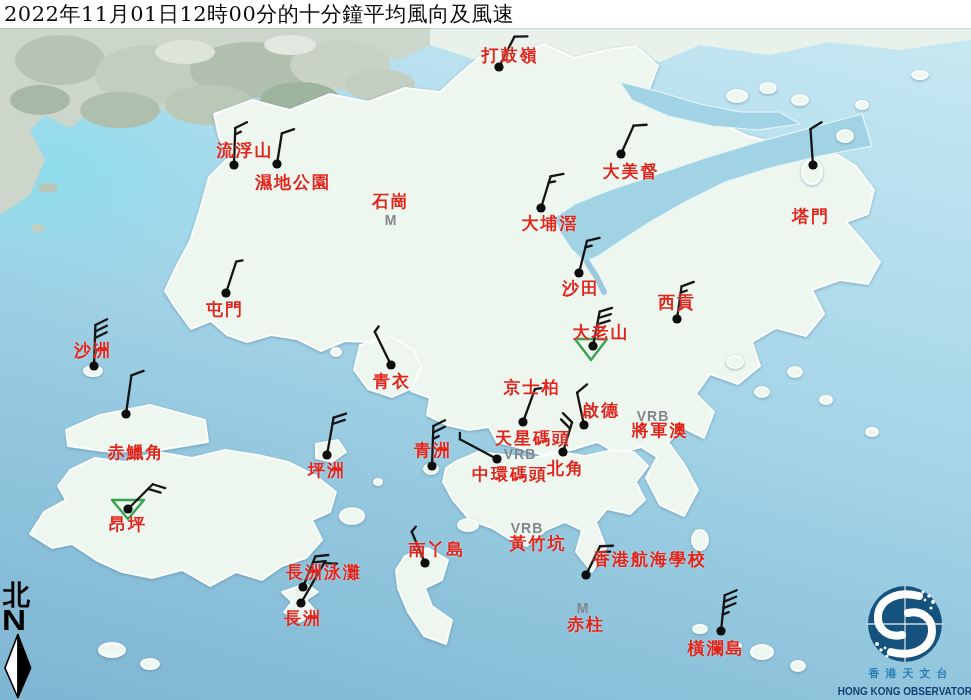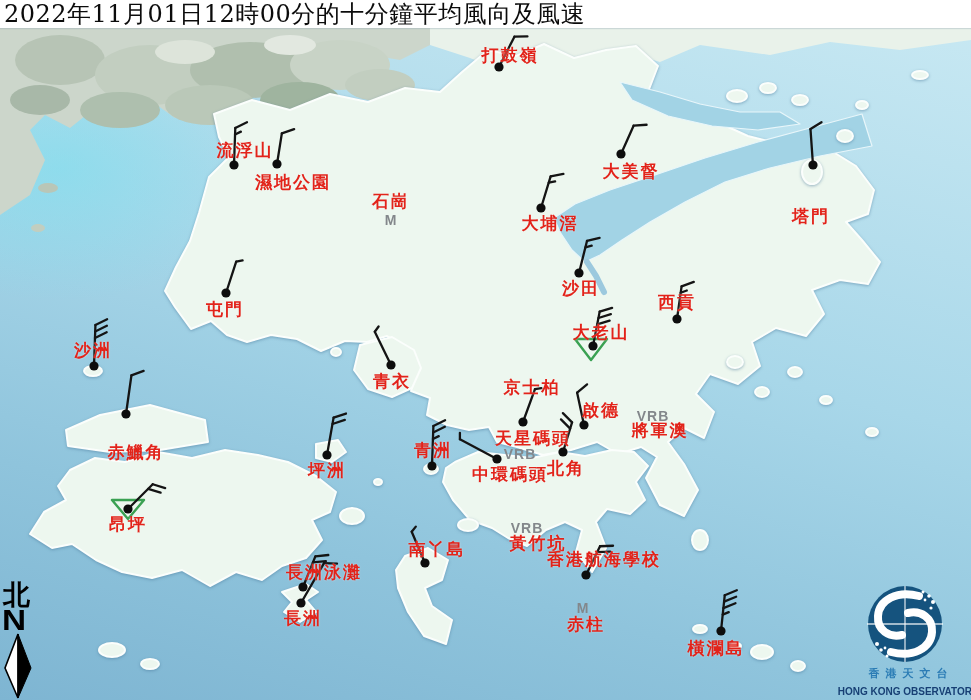--- a/index.html
+++ b/index.html
@@ -12,21 +12,21 @@
   }
   #map-svg{position:absolute;left:0;top:0;}
   .landgrp path,.landgrp ellipse,.landgrp polygon{stroke:#fbfefc;stroke-width:2;stroke-linejoin:round;}
   .landgrp{filter:drop-shadow(0 1px 1.5px rgba(70,115,150,.5));}
   .watergrp path{stroke:#e8f6fa;stroke-width:1.2;stroke-linejoin:round;}
   #title-bar{
     position:absolute;left:0;top:0;width:100%;height:28px;background:#ffffff;
     box-shadow:0 1px 1px rgba(150,170,180,.35);
   }
   #title-text{
-    font-family:"DejaVu Serif","Liberation Serif",serif;font-size:24px;color:#0b0b0b;
+    font-family:"DejaVu Serif","Liberation Serif",serif;font-size:21px;color:#0b0b0b;
     line-height:28px;padding-left:4px;white-space:nowrap;letter-spacing:.5px;
   }
   .st-label{
     position:absolute;transform:translate(-50%,-50%);
     font-family:"DejaVu Serif","Liberation Serif",serif;font-weight:bold;font-size:17px;
     color:#e2231a;letter-spacing:2px;white-space:nowrap;
     text-shadow:0 0 2px rgba(255,255,255,.55);pointer-events:none;
   }
   .st-note{
     position:absolute;transform:translate(-50%,-50%);
@@ -293,21 +293,21 @@
       <div class="st-label" style="left: 566px; top: 468px;">北角</div>
       <div class="st-label" style="left: 660px; top: 430px;">將軍澳</div>
       <div class="st-note" style="left: 653px; top: 416px;">VRB</div>
       <div class="st-label" style="left: 601px; top: 332px;">大老山</div>
       <div class="st-label" style="left: 433px; top: 450px;">青洲</div>
       <div class="st-label" style="left: 327px; top: 470px;">坪洲</div>
       <div class="st-label" style="left: 128px; top: 524px;">昂坪</div>
       <div class="st-label" style="left: 437px; top: 549px;">南丫島</div>
       <div class="st-label" style="left: 538px; top: 543px;">黃竹坑</div>
       <div class="st-note" style="left: 527px; top: 528px;">VRB</div>
-      <div class="st-label" style="left: 604px; top: 559px; font-family: Liberation Mono, monospace;">香港航海學校</div>
+      <div class="st-label" style="left: 650px; top: 559px; font-family: Liberation Mono, monospace;">香港航海學校</div>
       <div class="st-label" style="left: 586px; top: 624px;">赤柱</div>
       <div class="st-note" style="left: 583px; top: 608px;">M</div>
       <div class="st-label" style="left: 324px; top: 572px;">長洲泳灘</div>
       <div class="st-label" style="left: 303px; top: 618px;">長洲</div>
       <div class="st-label" style="left: 716px; top: 648px;">橫瀾島</div>
     </div>
 
   <div id="title-bar">
     <div id="title-text">2022年11月01日12時00分的十分鐘平均風向及風速</div>
   </div>

